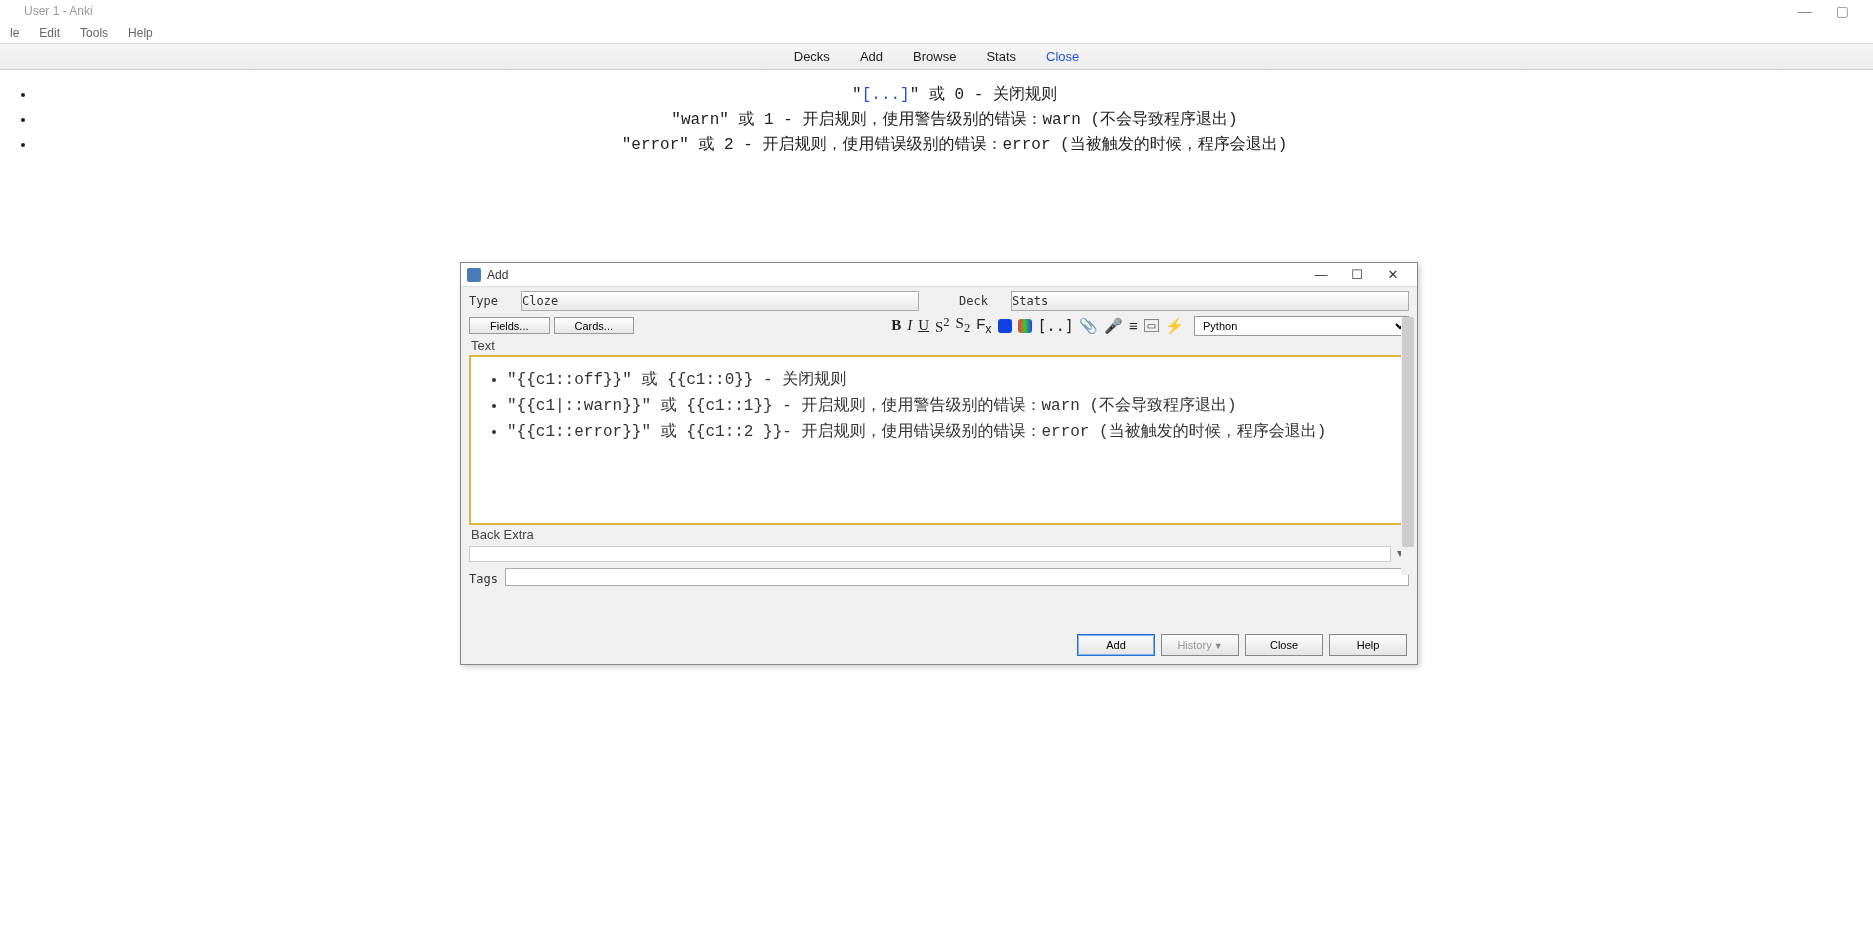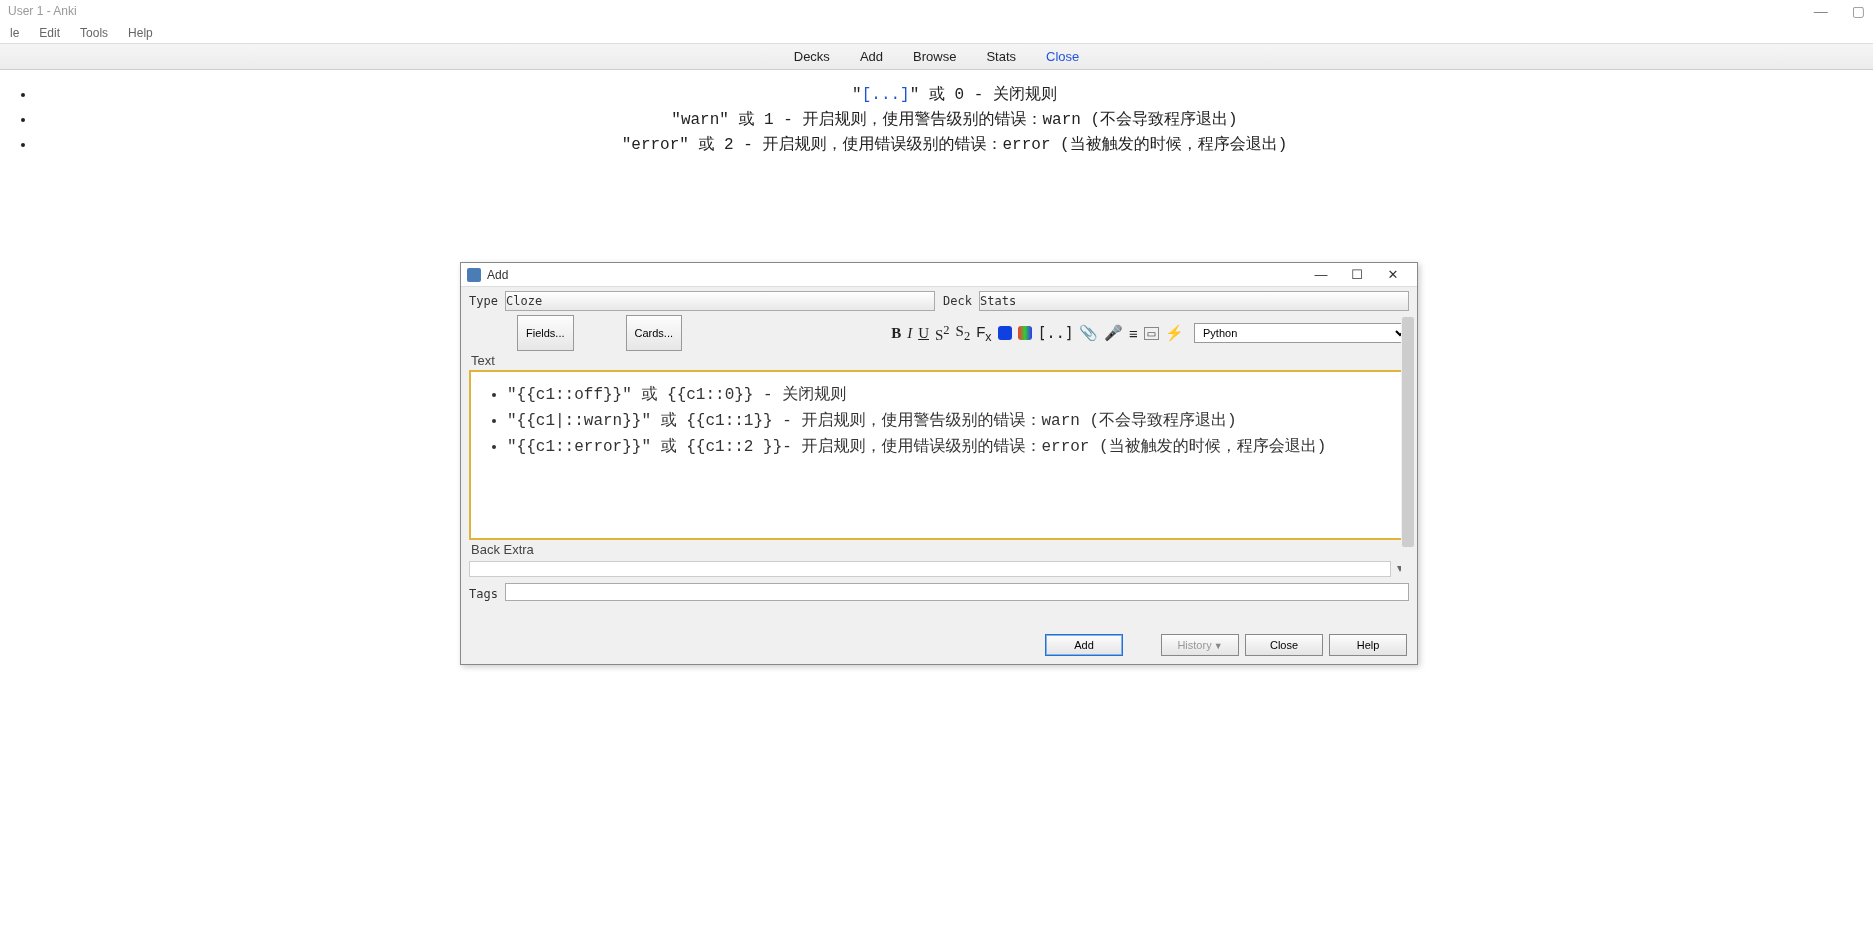--- a/index.html
+++ b/index.html
@@ -1,17 +1,17 @@
 <!DOCTYPE html>
 <html><head>
 <meta charset="utf-8">
 <style>
 * { box-sizing: border-box; margin: 0; padding: 0; }
 body { font-family: "Segoe UI", Tahoma, sans-serif; font-size: 12px; background: #fff; color: #333; overflow: hidden; width: 1873px; height: 938px; }
-.titlebar { height: 22px; display: flex; align-items: center; padding: 0 8px; color: #999; font-size: 12px; }
+.titlebar { height: 22px; display: flex; align-items: center; padding: 0 24px; color: #999; font-size: 12px; }
 .titlebar .title { flex: 1; }
 .titlebar .win-controls { display: flex; gap: 24px; color: #888; font-size: 14px; }
 .menubar { height: 22px; display: flex; align-items: center; padding: 0 0px; color: #666; font-size: 12px; border-bottom: 1px solid #ddd; }
 .menubar span { padding: 0 10px; cursor: default; }
 .toolbar { height: 26px; background: linear-gradient(#f5f5f5,#ececec); border-bottom: 1px solid #ccc; display: flex; align-items: center; justify-content: center; gap: 30px; font-size: 13px; }
 .toolbar span { cursor: pointer; color: #222; }
 .toolbar .sync { color: #2255dd; font-weight: 500; }
 .main-content { padding: 12px 0 0 0; }
 .main-content ul { list-style: disc; margin-left: 36px; }
 .main-content li { font-family: "SimSun","Courier New",monospace; font-size: 16px; text-align: center; list-style-position: outside; color:#222; padding:2px 0;}
@@ -19,46 +19,46 @@
 .cloze-blue { color: #2255cc; font-family:"Courier New",monospace;}
 .mono { font-family:"Courier New",monospace; }
 
 
 .dialog { position: absolute; left: 460px; top: 262px; width: 958px; height: 403px; background: #f0f0f0; border: 1px solid #888; box-shadow: 2px 2px 6px rgba(0,0,0,.2); }
 .dlg-title { height: 24px; display:flex; align-items:center; padding:0 6px; background:#fff; border-bottom:1px solid #ddd;}
 .dlg-title .icon { width:14px;height:14px;background:#4a7db5;border-radius:2px;display:inline-block;margin-right:6px;}
 .dlg-title .t { flex:1; font-size:12px; color:#333;}
 .dlg-title .wbtn { width:36px; text-align:center; font-size:13px; color:#333; cursor:pointer;}
 .dlg-body { padding: 4px 8px; }
-.type-row { display:flex; align-items:center; gap:0; margin-bottom:4px;}
+.type-row { display:flex; align-items:center; gap:16px; margin-bottom:4px;}
 .type-row .lbl { width:36px; font-family:"SimSun",monospace; font-size:12px;}
 .type-row .sel { flex:1; height:20px; background:linear-gradient(#fff,#e8e8e8); border:1px solid #aaa; text-align:left; font-family:"SimSun",monospace; font-size:12px; line-height:18px; cursor:pointer;}
 .type-row .gap { width:8px;}
 .btns-row { display:flex; align-items:center; gap:4px; margin-bottom:2px;}
-.small-btn { height:36px; padding:0 8px; background:linear-gradient(#fdfdfd,#e6e6e6); border:1px solid #999; font-size:11px; cursor:pointer; font-family:"SimSun",sans-serif;margin-left:48px;}
+.small-btn { height:17px; padding:0 20px; background:linear-gradient(#fdfdfd,#e6e6e6); border:1px solid #999; font-size:11px; cursor:pointer; font-family:"SimSun",sans-serif;}
 .editor-icons { display:flex; align-items:center; gap:6px; margin-left:auto; font-size:15px; color:#222;}
 .editor-icons .b { font-weight:bold; font-family:serif; cursor:pointer;}
 .editor-icons .i { font-style:italic; font-family:serif; cursor:pointer;}
 .editor-icons .u { text-decoration:underline; font-family:serif; cursor:pointer;}
 .editor-icons .sq { width:14px;height:14px;border-radius:3px;display:inline-block; cursor:pointer;}
 .lang-dd { width:215px; height:20px; border:1px solid #999; background:#fff; font-size:11px; padding:0 4px; margin-left:4px;}
 .field-lbl { font-size:13px; color:#444; margin:2px 0 2px 2px; font-family:"SimSun",sans-serif;}
 .text-area { background:#fff; border:2px solid #e0b43a; padding:10px 14px; min-height:170px; font-family:"SimSun","Courier New",serif; font-size:16px; color:#333; position:relative;}
 .text-area ul { list-style: disc; margin-left:22px;}
 .text-area li { padding:1px 0; line-height:1.5;}
 .back-extra { height:16px; background:#fff; border:1px solid #ccc; margin-top:2px;}
 .back-extra-row { display:flex; align-items:center;}
 .back-extra-row .dd { width:18px; text-align:center; color:#666; cursor:pointer;}
 .tags-row { display:flex; align-items:flex-end; gap:6px; margin-top:6px;}
 .tags-row .lbl { width:30px; font-family:"SimSun",monospace; font-size:12px;}
 .tags-row input { flex:1; height:18px; border:1px solid #aaa; padding:0 4px; font-size:11px;}
 .dlg-footer { position:absolute; bottom:8px; right:10px; display:flex; gap:6px;}
 .dlg-btn { width:78px; height:22px; background:linear-gradient(#fdfdfd,#e4e4e4); border:1px solid #888; font-size:11px; font-family:"SimSun",sans-serif; cursor:pointer;}
 .dlg-btn.primary { border:1px solid #2a6fc9; box-shadow:inset 0 0 0 1px #7db3f0;}
-.dlg-btn.disabled { color:#999;margin-left:32px; }
+.dlg-btn.disabled { color:#999; }
 .dlg-btn .tri { font-size:9px; color:#888; margin-left:2px;}
 .scrollbar { position:absolute; right:2px; top:54px; width:14px; height:258px; background:#f0f0f0;}
 .scrollbar .thumb{ position:absolute; top:0; left:1px; width:12px; height:230px; background:#cdcdcd; border-radius:2px;}
 </style>
 </head>
 <body>
 
 <div class="titlebar">
   <span class="title">User 1 - Anki</span>
   <div class="win-controls">

